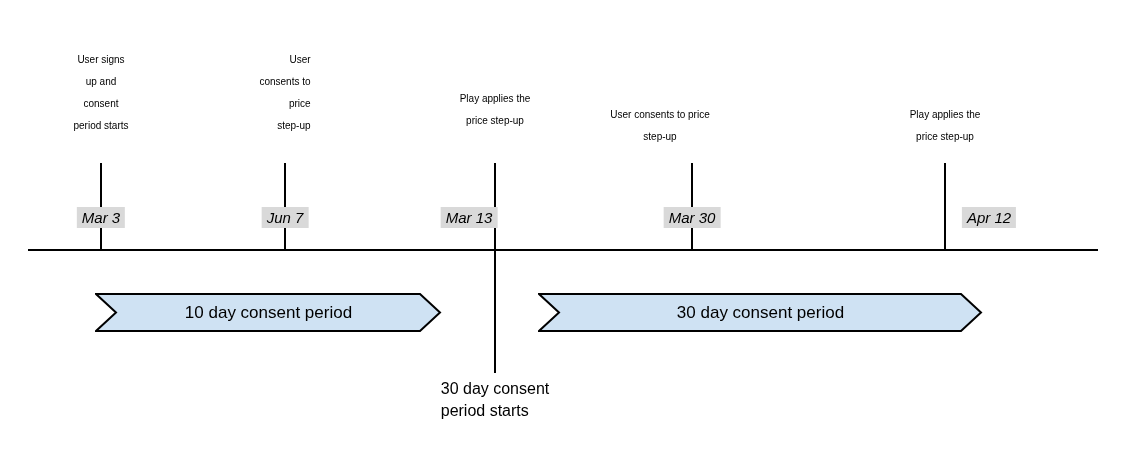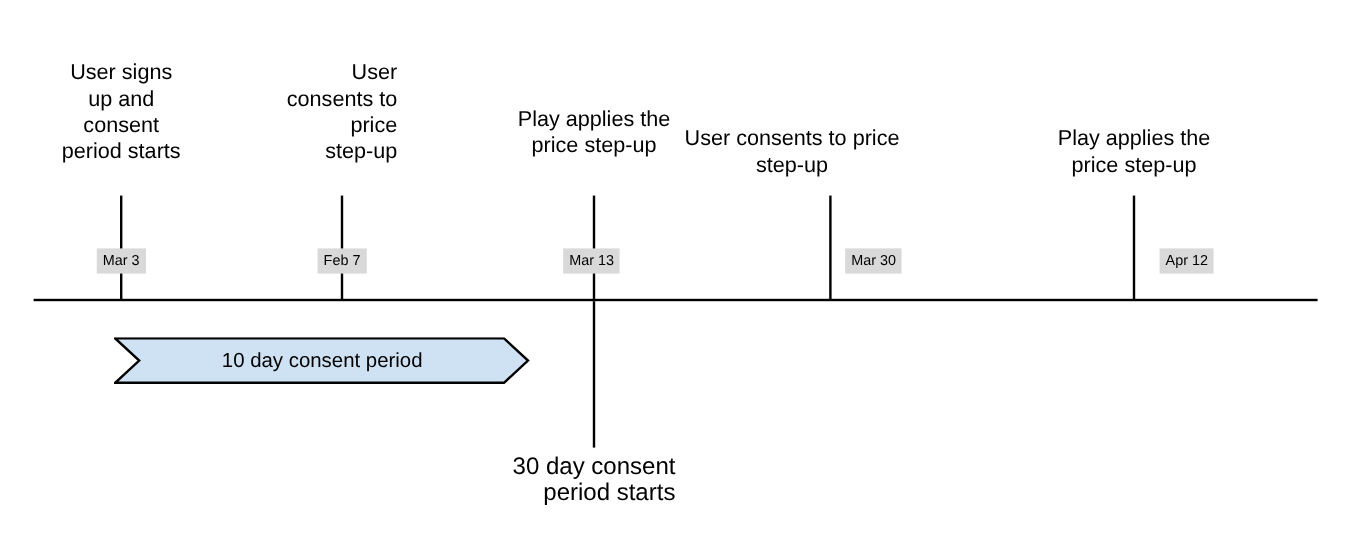--- a/index.html
+++ b/index.html
@@ -23,53 +23,54 @@
     width: 2px;
     background: #000000;
     top: 163px; height: 87px;
     z-index: 1;
   }
   .event-label {
     position: absolute;
     transform: translateX(-50%);
     text-align: center;
     white-space: pre-line;
-    font-size: 18px;
+    font-size: 10px;
     line-height: 22px;
     z-index: 2;
   }
   .date-chip {
     position: absolute;
     top: 207px;
     transform: translateX(-50%);
     background: #d9d9d9;
-    font-size: 12px;
+    font-size: 15px;
     line-height: 21px;
     padding: 0 5px;
     white-space: nowrap;
     z-index: 3;
+    font-style: italic;
   }
   .below-connector {
     position: absolute;
     left: 494px; top: 251px;
     width: 2px; height: 122px;
     background: #000000;
   }
   .annotation {
     position: absolute;
     left: 495px; top: 378px;
     transform: translateX(-50%);
-    text-align: right;
+    text-align: left;
     white-space: pre-line;
-    font-size: 20px;
+    font-size: 16px;
     line-height: 22px;
   }
   .banner {
     position: absolute;
-    top: 281px;
+    top: 293px;
     height: 39px;
     z-index: 2;
   }
   .banner svg { position: absolute; left: 0; top: 0; display: block; }
   .banner-label {
     position: absolute;
     left: 0; top: 0; right: 0; bottom: 0;
     display: flex;
     align-items: center;
     justify-content: center;
@@ -90,42 +91,48 @@
 up and
 consent
 period starts</div>
   <div class="date-chip" style="left:101px;">Mar 3</div>
 
   <div class="tick" style="left:284px;"></div>
   <div class="event-label" style="left:285px; top:49px;text-align:right;">User
 consents to
 price
 step-up</div>
-  <div class="date-chip" style="left:285px;">Feb 7</div>
+  <div class="date-chip" style="left:285px;">Jun 7</div>
 
   <div class="tick" style="left:494px;"></div>
   <div class="event-label" style="left:495px; top:88px;">Play applies the
 price step-up</div>
-  <div class="date-chip" style="left:493px;">Mar 13</div>
+  <div class="date-chip" style="left:469px;">Mar 13</div>
 
   <div class="tick" style="left:691px;"></div>
   <div class="event-label" style="left:660px; top:104px;">User consents to price
 step-up</div>
-  <div class="date-chip" style="left:692px;margin-left:36px;">Mar 30</div>
+  <div class="date-chip" style="left:692px;">Mar 30</div>
 
   <div class="tick" style="left:944px;"></div>
   <div class="event-label" style="left:945px; top:104px;">Play applies the
 price step-up</div>
   <div class="date-chip" style="left:945px;margin-left:44px;">Apr 12</div>
 
   <div class="below-connector"></div>
   <div class="annotation">30 day consent
 period starts</div>
 
   <div class="banner banner-1">
     <svg width="347" height="39" viewBox="0 0 347 39">
       <polygon points="1,1 325,1 345,19.5 325,38 1,38 21,19.5" fill="#cfe2f3" stroke="#000000" stroke-width="2" stroke-linejoin="miter"></polygon>
     </svg>
     <div class="banner-label">10 day consent period</div>
   </div>
 
+  <div class="banner banner-2">
+    <svg width="445" height="39" viewBox="0 0 445 39">
+      <polygon points="1,1 423,1 443,19.5 423,38 1,38 21,19.5" fill="#cfe2f3" stroke="#000000" stroke-width="2" stroke-linejoin="miter"></polygon>
+    </svg>
+    <div class="banner-label">30 day consent period</div>
+  </div>
 
 </div>
 
 </body></html>

